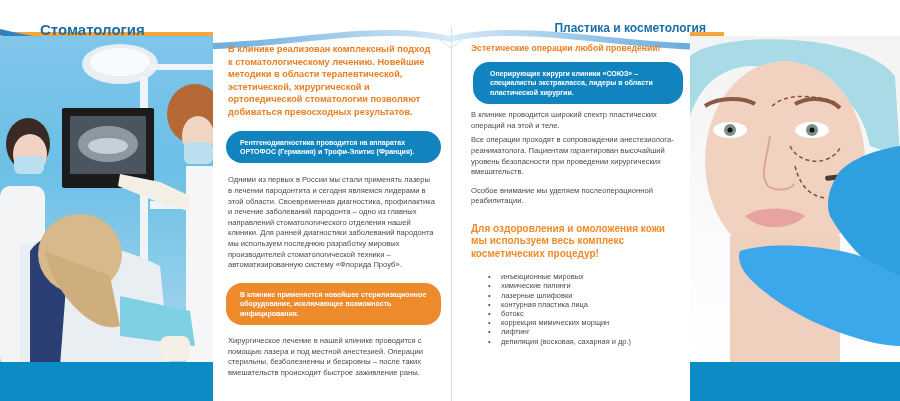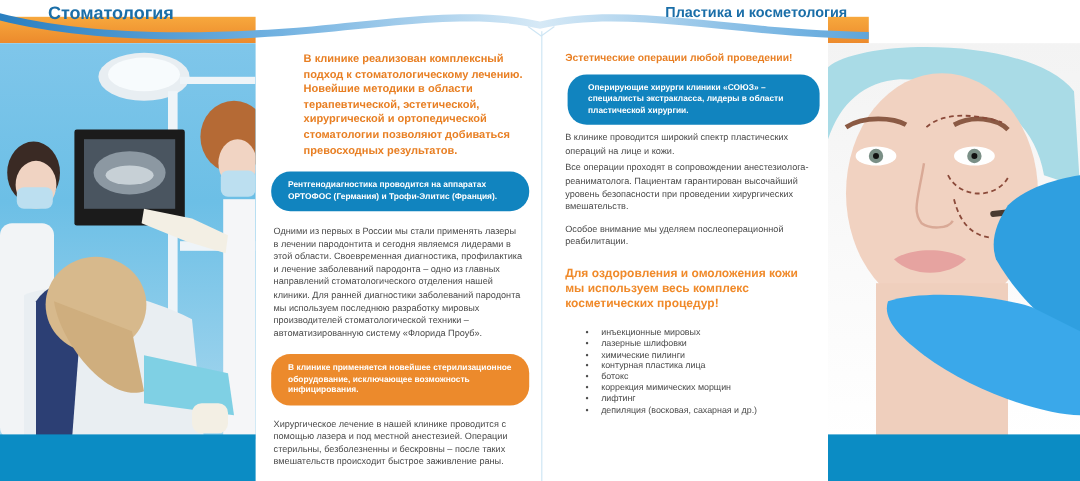--- a/index.html
+++ b/index.html
@@ -1,39 +1,39 @@
 <!DOCTYPE html>
 <html><head>
 <meta charset="utf-8">
 <style>
   * { box-sizing: border-box; margin: 0; padding: 0; }
   html, body { width: 900px; height: 401px; overflow: hidden; background: #ffffff; }
   body { position: relative; font-family: "Liberation Sans", sans-serif; }
 
   
-  .header { position: absolute; left: 0; top: 0; width: 724px; height: 36px; overflow: hidden; }
+  .header { position: absolute; left: 0; top: 18px; width: 724px; height: 36px; overflow: hidden; }
   .header svg { position: absolute; left: 0; top: 0; }
   .title-left { position: absolute; left: 40px; top: 3px; font-size: 15px; font-weight: bold; color: #1a6ea8; }
   .title-right { position: absolute; right: 18px; top: 3px; font-size: 12px; font-weight: bold; color: #1a6ea8; }
 
   
   .photo { position: absolute; top: 36px; height: 330px; overflow: hidden; }
   .photo-left { left: 0; width: 213px; background: linear-gradient(180deg, #7fc6ea 0%, #6cbfe6 40%, #a9d8ee 100%); }
   .photo-right { left: 690px; width: 210px; background: linear-gradient(180deg, #f3f3f3 0%, #ffffff 100%); }
   .blue-footer { position: absolute; top: 362px; height: 39px; background: #0b8cc4; }
   .blue-footer.left { left: 0; width: 213px; }
   .blue-footer.right { left: 690px; width: 210px; }
 
   
   .col { position: absolute; top: 36px; }
   .col-mid-left { left: 228px; width: 208px; }
   .col-mid-right { left: 471px; width: 212px; }
   .fold { position: absolute; left: 451px; top: 26px; width: 1px; height: 375px; background: #cfe6f4; }
 
-  .lead { color: #e87f23; font-weight: bold; font-size: 9.2px; line-height: 12.6px; margin-left: 25px; }
+  .lead { color: #e87f23; font-weight: bold; font-size: 9.2px; line-height: 12.6px; }
   .body-text { color: #4a4a4a; font-size: 7.6px; line-height: 10.6px; }
   .pill { border-radius: 16px; color: #ffffff; font-weight: bold; font-size: 7px; line-height: 9.4px; padding: 7px 12px 7px 14px; }
   .pill.blue { background: #1184bf; }
   .pill.orange { background: #ec8a2c; }
   .subhead { color: #e87f23; font-weight: bold; font-size: 8.6px; line-height: 11px; }
   .lead2 { color: #f08a2a; font-weight: bold; font-size: 10px; line-height: 12.4px; }
 
   ul.bullets { list-style: none; padding-left: 0; }
   ul.bullets li { position: relative; padding-left: 14px; color: #4a4a4a; font-size: 7.4px; line-height: 9.2px; }
   ul.bullets li::before { content: "•"; position: absolute; left: 1px; top: 0; color: #4a4a4a; }
@@ -150,27 +150,27 @@
   <p class="lead" style="margin-top: 7px;">В клинике реализован комплексный подход к стоматологическому лечению. Новейшие методики в области терапевтической, эстетической, хирургической и ортопедической стоматологии позволяют добиваться превосходных результатов.</p>
   <div class="pill blue" style="margin-top: 12px; margin-left: -2px; margin-right: -5px;">Рентгенодиагностика проводится на аппаратах ОРТОФОС (Германия) и Трофи-Элитис (Франция).</div>
   <p class="body-text" style="margin-top: 12px;">Одними из первых в России мы стали применять лазеры в лечении пародонтита и сегодня являемся лидерами в этой области. Своевременная диагностика, профилактика и лечение заболеваний пародонта – одно из главных направлений стоматологического отделения нашей клиники. Для ранней диагностики заболеваний пародонта мы используем последнюю разработку мировых производителей стоматологической техники – автоматизированную систему «Флорида Проуб».</p>
   <div class="pill orange" style="margin-top: 12px; margin-left: -2px; margin-right: -5px;">В клинике применяется новейшее стерилизационное оборудование, исключающее возможность инфицирования.</div>
   <p class="body-text" style="margin-top: 11px;">Хирургическое лечение в нашей клинике проводится с помощью лазера и под местной анестезией. Операции стерильны, безболезненны и бескровны – после таких вмешательств происходит быстрое заживление раны.</p>
 </div>
 
 <div class="col col-mid-right">
   <p class="subhead" style="margin-top: 7px;">Эстетические операции любой проведении!</p>
   <div class="pill blue" style="margin-top: 8px; margin-left: 2px; margin-right: 0; padding-left: 17px;">Оперирующие хирурги клиники «СОЮЗ» – специалисты экстракласса, лидеры в области пластической хирургии.</div>
-  <p class="body-text" style="margin-top: 6px;">В клинике проводится широкий спектр пластических операций на лице и кожи.</p>
+  <p class="body-text" style="margin-top: 6px;">В клинике проводится широкий спектр пластических операций на этой и теле.</p>
   <p class="body-text" style="margin-top: 4px;">Все операции проходят в сопровождении анестезиолога-реаниматолога. Пациентам гарантирован высочайший уровень безопасности при проведении хирургических вмешательств.</p>
   <p class="body-text" style="margin-top: 8px;">Особое внимание мы уделяем послеоперационной реабилитации.</p>
   <p class="lead2" style="margin-top: 16px;">Для оздоровления и омоложения кожи мы используем весь комплекс косметических процедур!</p>
   <ul class="bullets" style="margin-top: 12px; margin-left: 16px;">
     <li>инъекционные мировых</li>
+    <li>химические пилинги</li>
     <li>лазерные шлифовки</li>
-    <li>химические пилинги</li>
     <li>контурная пластика лица</li>
     <li>ботокс</li>
     <li>коррекция мимических морщин</li>
     <li>лифтинг</li>
     <li>депиляция (восковая, сахарная и др.)</li>
   </ul>
 </div>
 
 </body></html>

